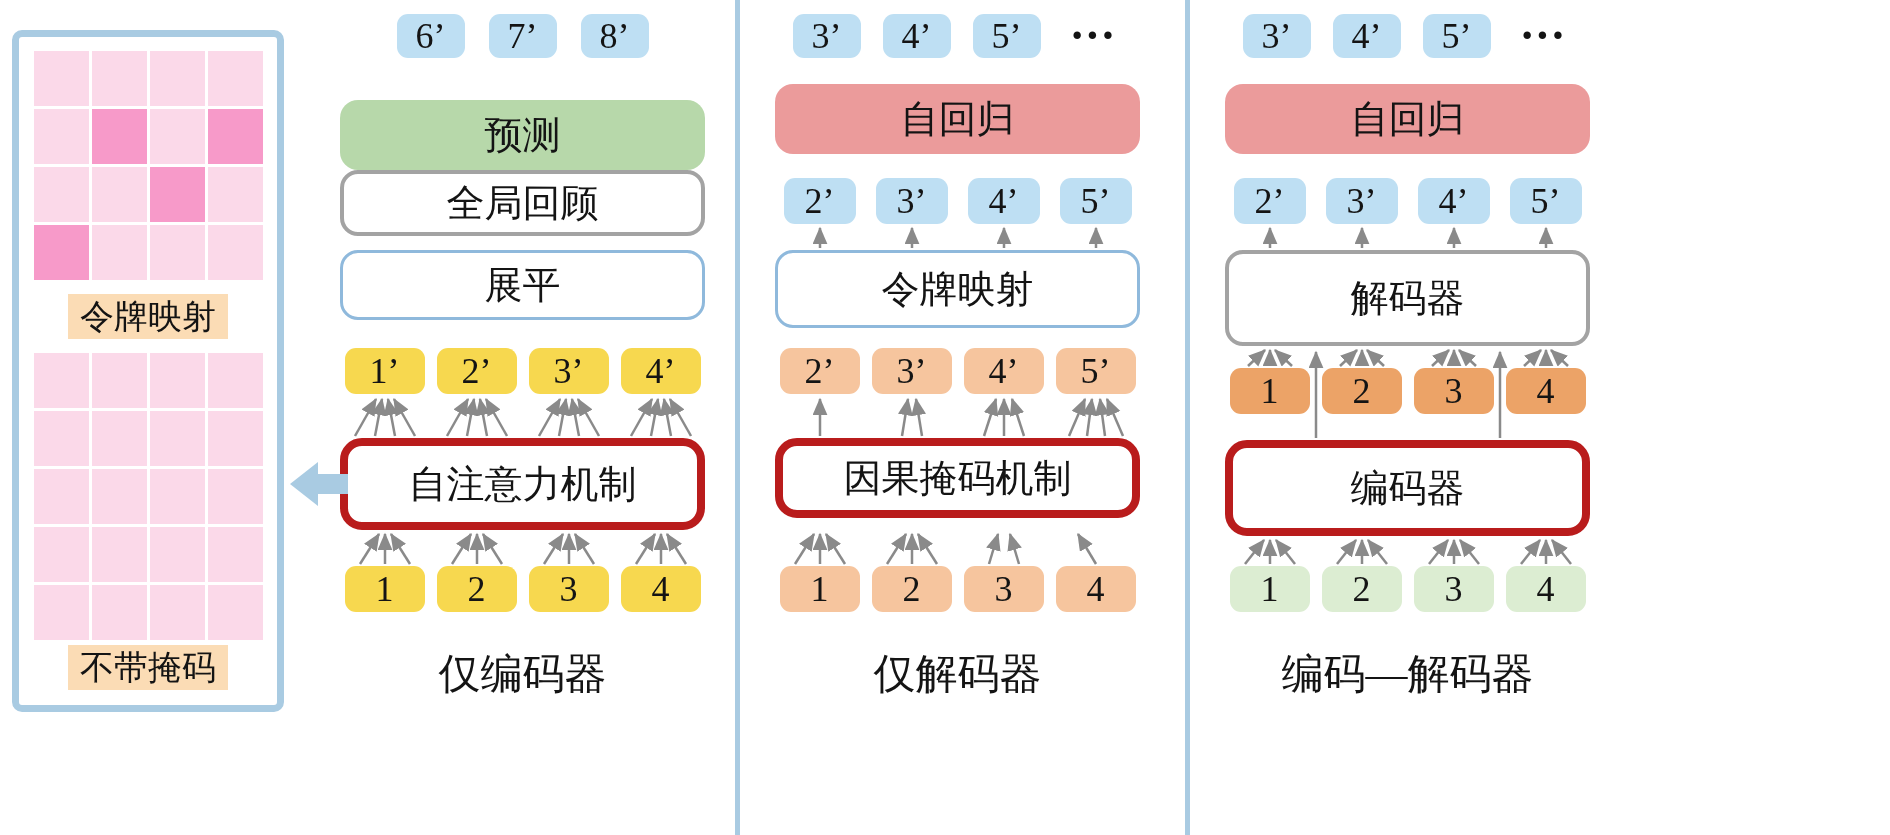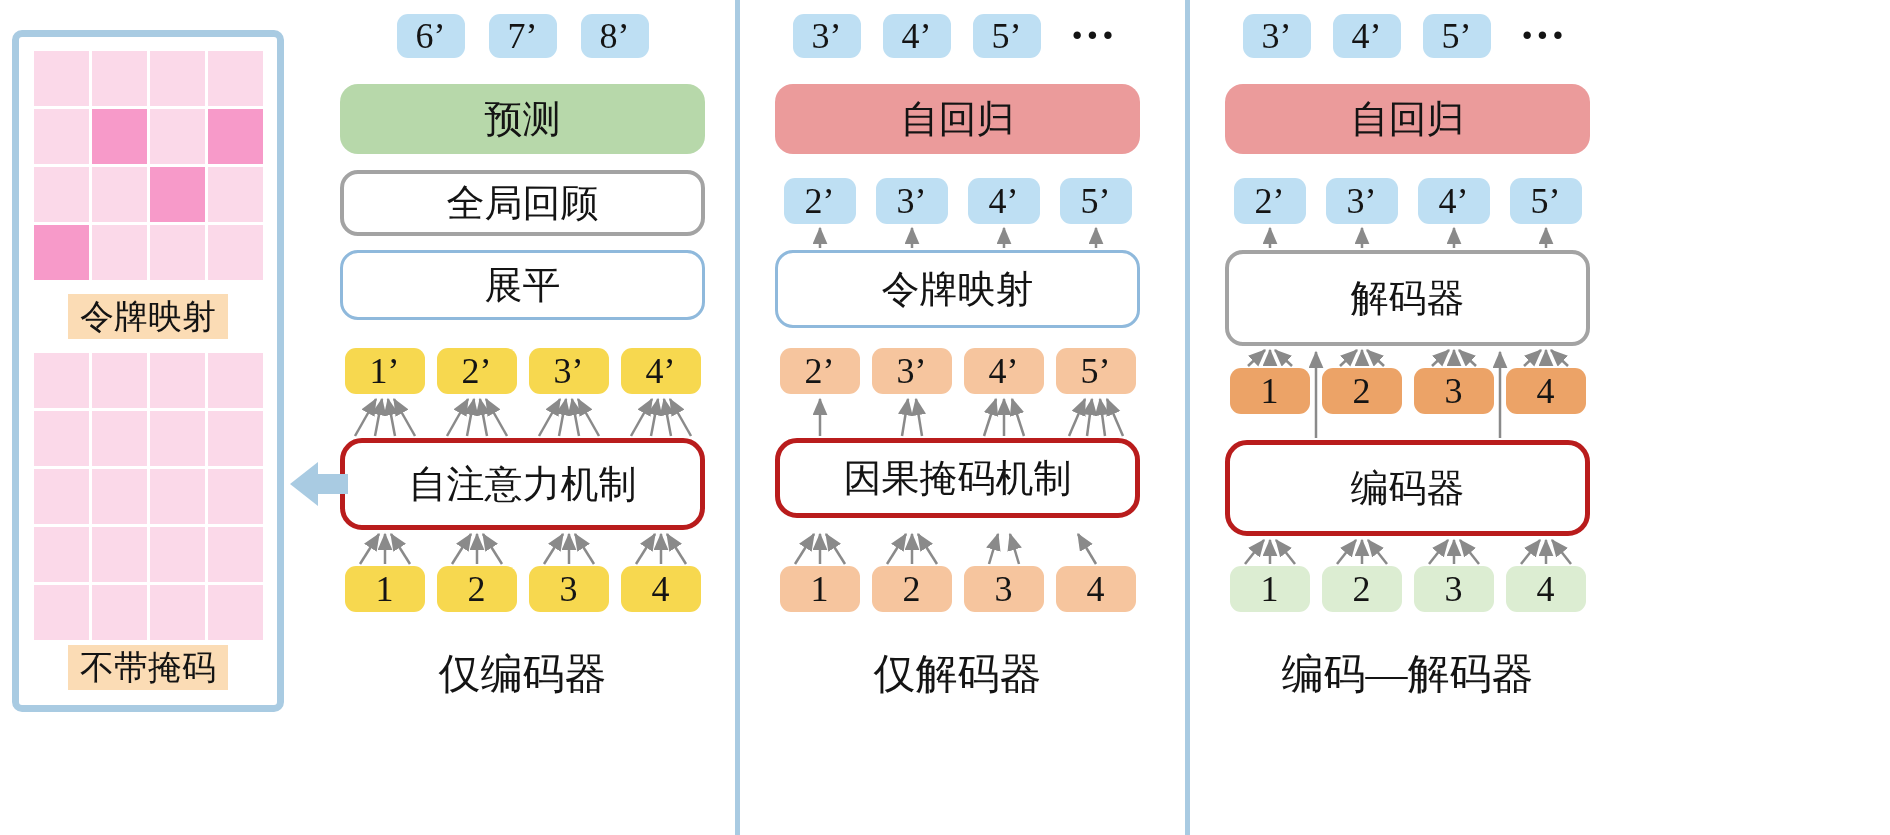--- a/index.html
+++ b/index.html
@@ -20,21 +20,21 @@
   .g1 { margin-top:14px; } .l1 { margin-top:14px; } .g2 { margin-top:14px; } .l2 { margin-top:5px; }
 
   
   .col { position:absolute; top:0; width:365px; height:835px; }
   .box { position:absolute; left:0; right:0; display:flex; align-items:center; justify-content:center;
          font-size:38px; background:#fff; border-radius:18px; }
   .fill-green { background:#B7D8AA; }
   .fill-red   { background:#EB9B9B; }
   .bd-orange  { border:4px solid #a3a3a3; }
   .bd-blue    { border:3px solid #8FB9DC; }
-  .bd-green   { border:5px solid #b91c1c; border-radius:22px; }
+  .bd-green   { border:8px solid #b91c1c; border-radius:22px; }
 
   .trow { position:absolute; left:0; right:0; display:flex; justify-content:center; align-items:center; }
   .token { display:flex; align-items:center; justify-content:center; font-size:36px; border-radius:11px; }
   .tk-blue   { background:#BEDFF3; }
   .tk-yellow { background:#F7D84F; }
   .tk-peach  { background:#F6C59E; }
   .tk-orange { background:#ECA367; }
   .tk-green  { background:#DCEDD2; }
   .w68 { width:68px; height:44px; }
   .w72 { width:72px; height:46px; }
@@ -94,21 +94,21 @@
       </div>
     <div class="plabel l2">不带掩码</div>
   </div>
 
   <div class="col" style="left:340px">
     <div class="trow" style="top:14px;gap:24px">
       <span class="token tk-blue w68">6’</span>
       <span class="token tk-blue w68">7’</span>
       <span class="token tk-blue w68">8’</span>
     </div>
-    <div class="box fill-green" style="top:84px;height:70px">预测</div>
+    <div class="box fill-green" style="top:100px;height:70px">预测</div>
     <div class="box bd-orange" style="top:170px;height:66px">全局回顾</div>
     <div class="box bd-blue" style="top:250px;height:70px">展平</div>
     <div class="trow" style="top:348px;gap:12px">
       <span class="token tk-yellow w80">1’</span>
       <span class="token tk-yellow w80">2’</span>
       <span class="token tk-yellow w80">3’</span>
       <span class="token tk-yellow w80">4’</span>
     </div>
     <div class="box bd-green" style="top:438px;height:92px">自注意力机制</div>
     <div class="trow" style="top:566px;gap:12px">

